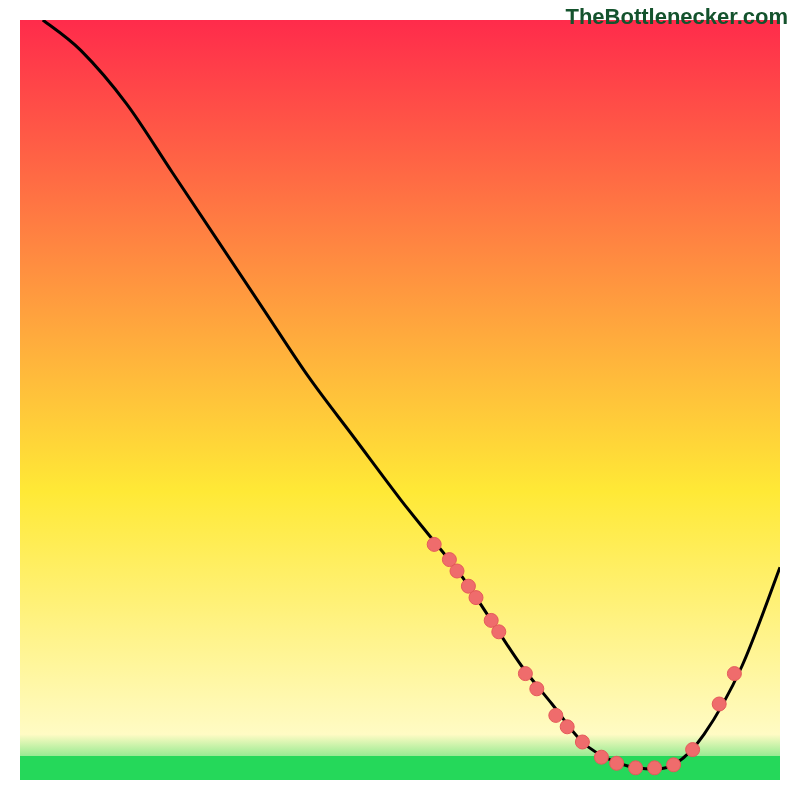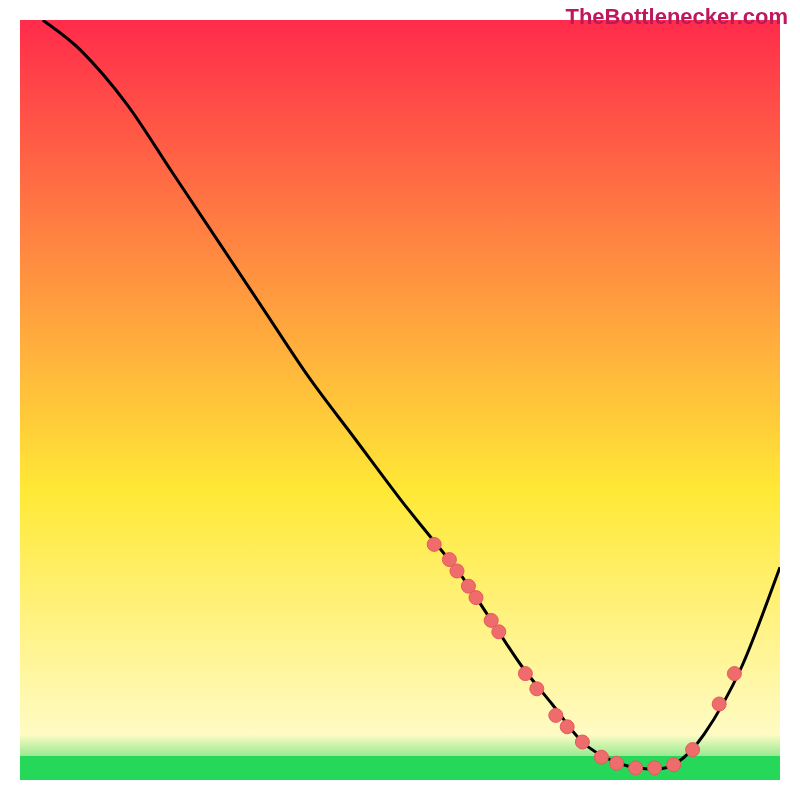--- a/index.html
+++ b/index.html
@@ -9,21 +9,21 @@
     position: relative;
     font-family: Arial, sans-serif;
     background: #fff;
   }
   .watermark {
     position: absolute;
     top: 4px;
     right: 12px;
     font-size: 22px;
     font-weight: bold;
-    color: #be185d;
+    color: #14532d;
     z-index: 10;
   }
   .chart-area {
     position: absolute;
     left: 20px;
     top: 20px;
     width: 760px;
     height: 760px;
   }
   svg {

